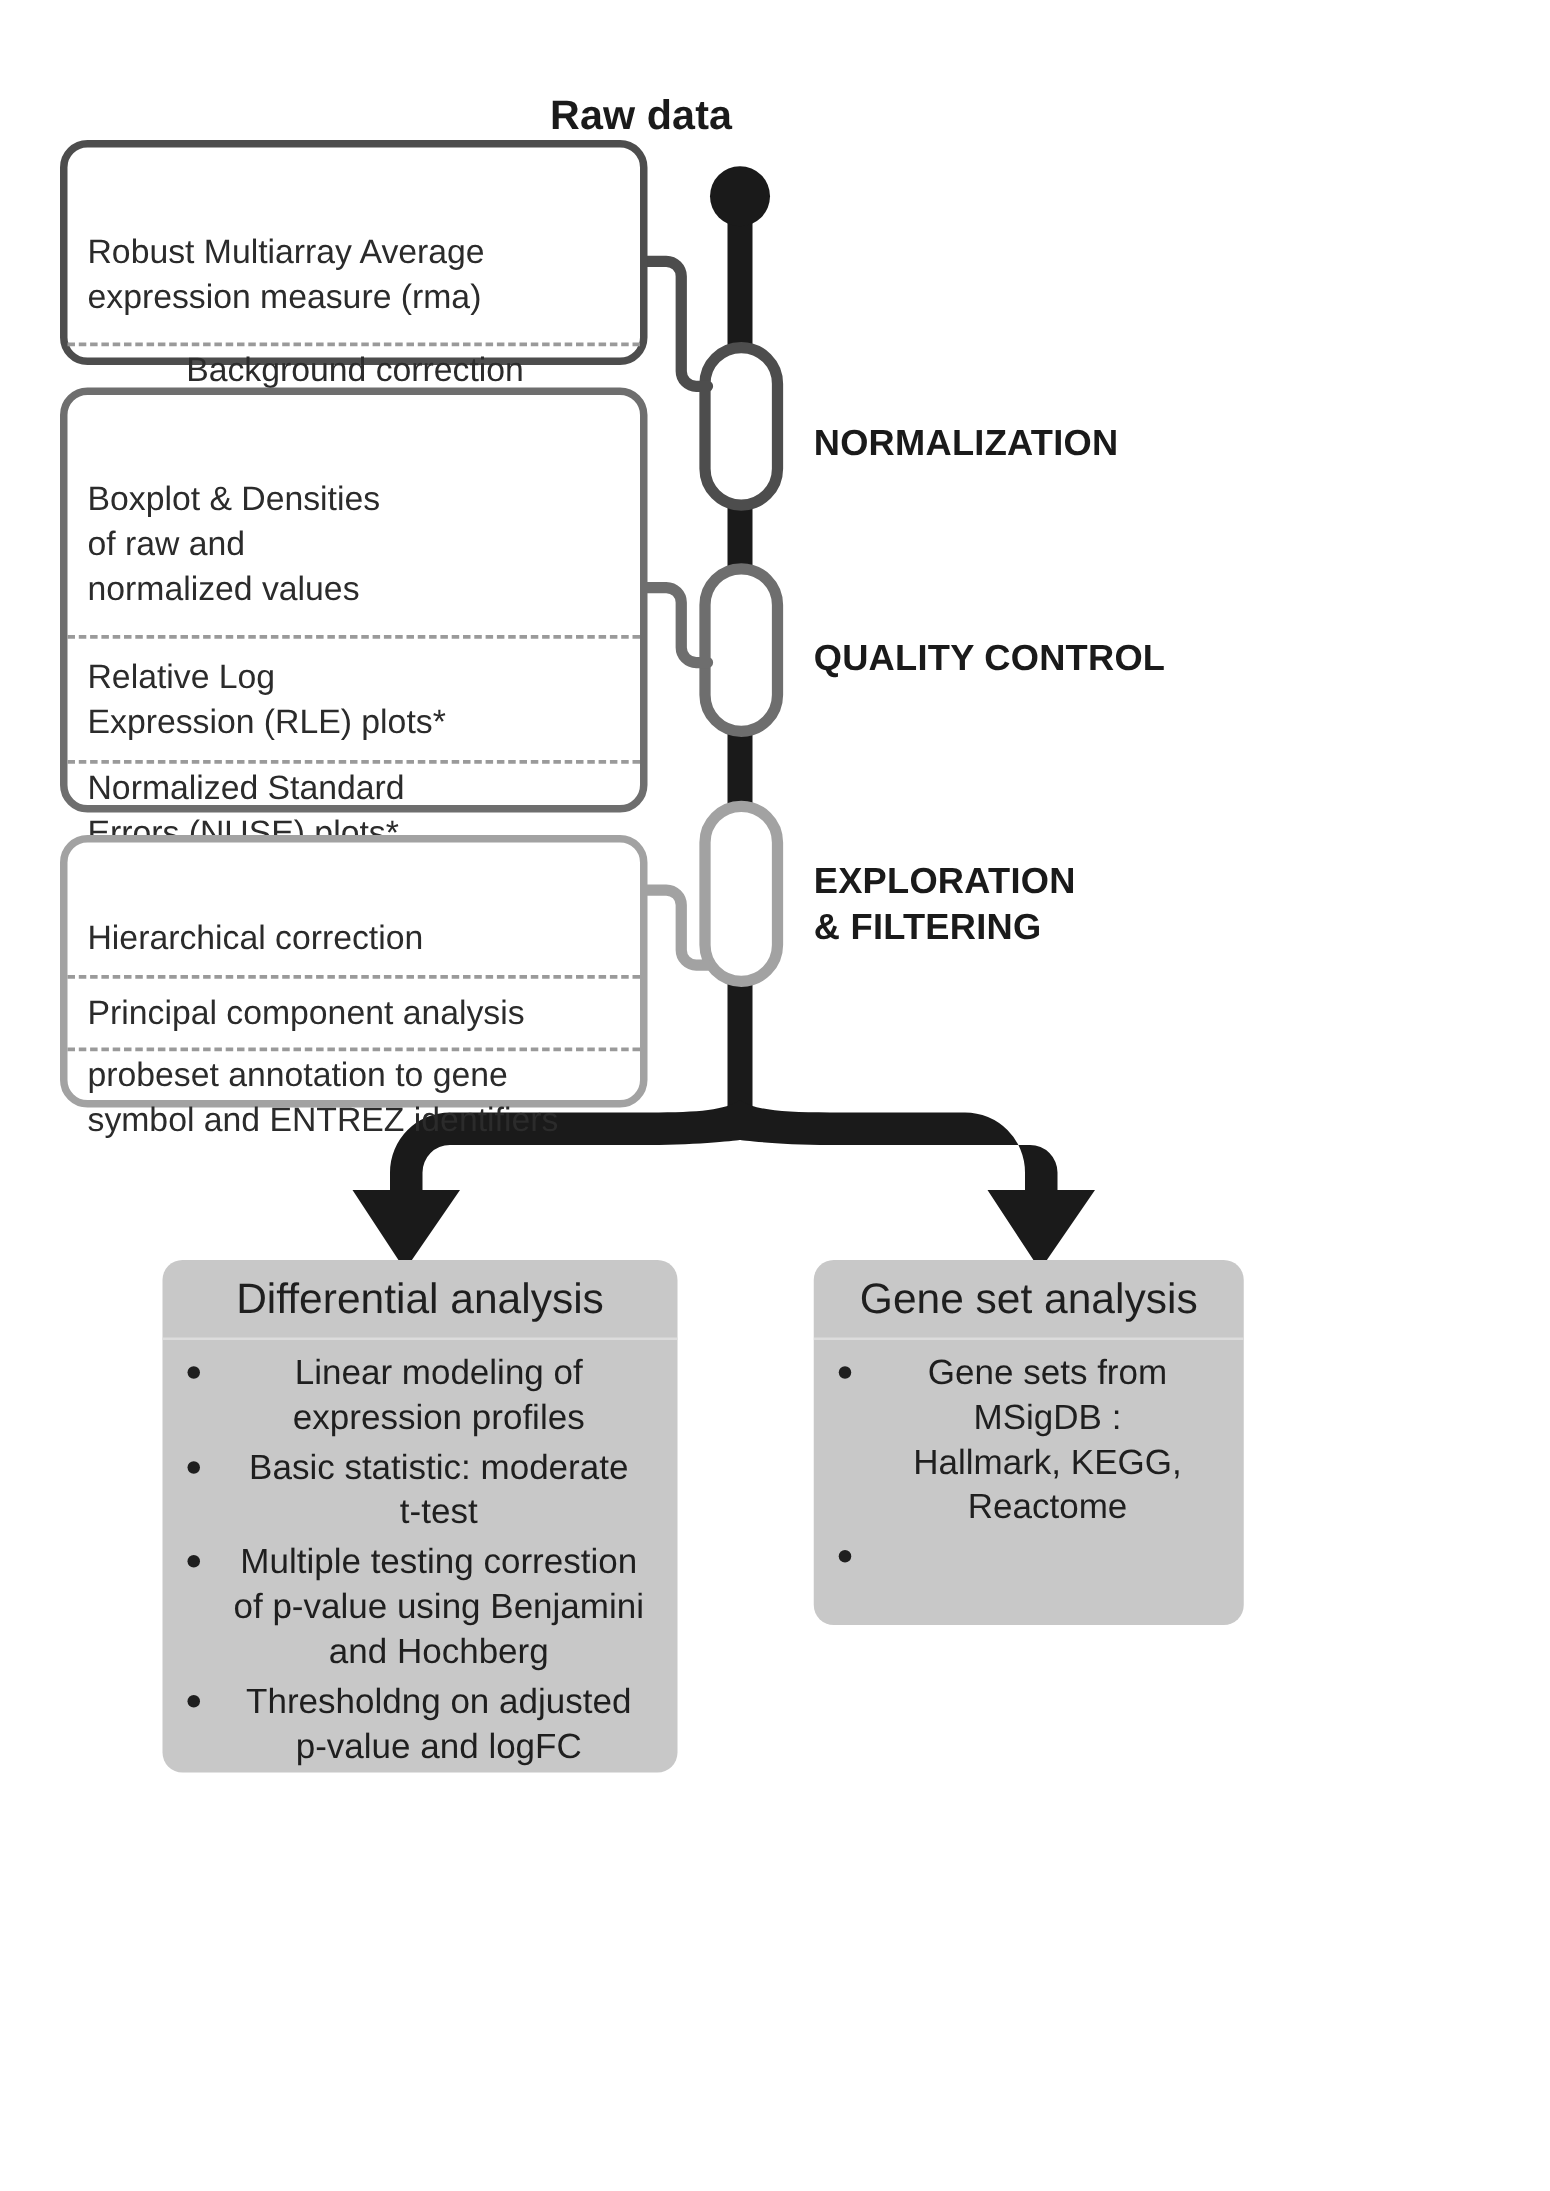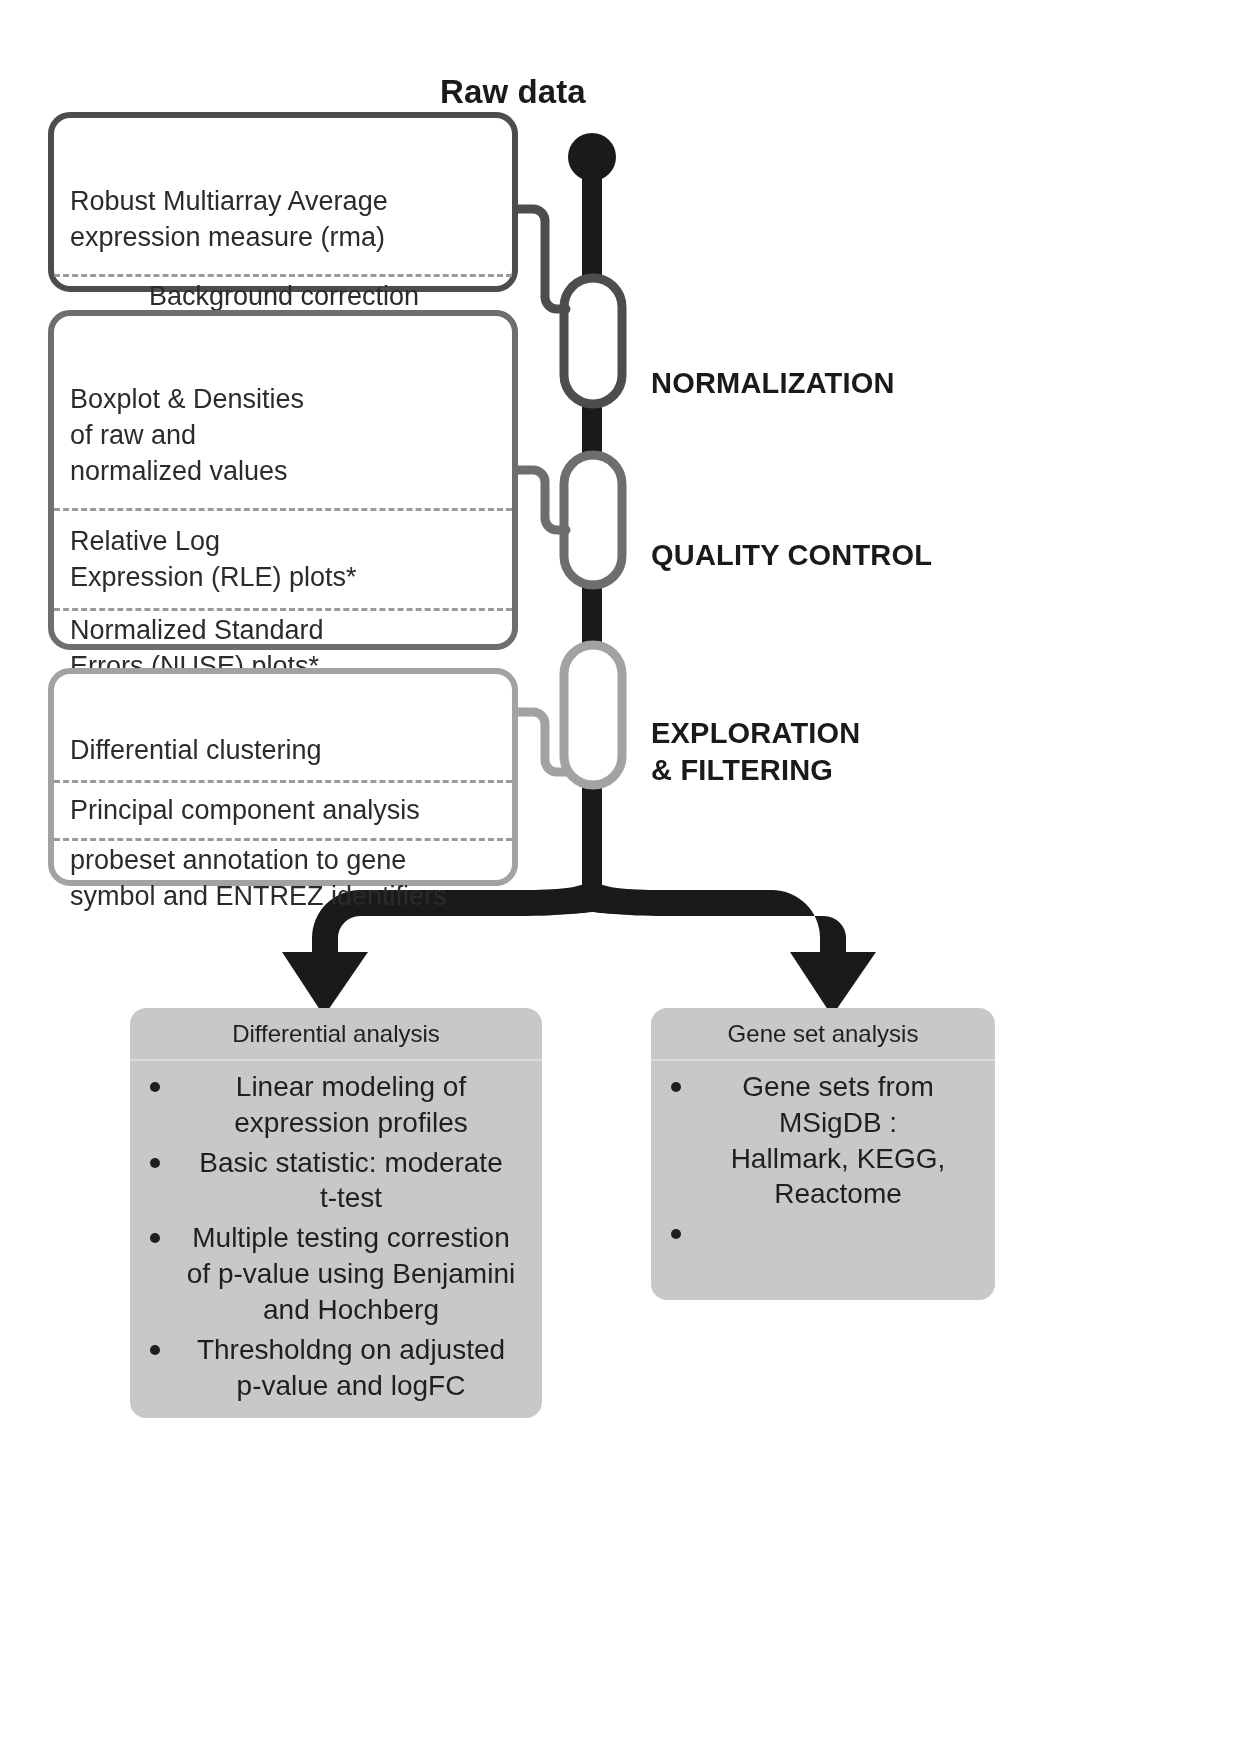--- a/index.html
+++ b/index.html
@@ -81,37 +81,36 @@
   }
 
   
   .stage-label {
     position: absolute;
     font-size: 29px;
     font-weight: bold;
     color: #1a1a1a;
     line-height: 1.26;
     letter-spacing: 0.2px;
-    margin-top: 28px;
   }
   #label-norm { left: 651px; top: 337px; }
   #label-qc   { left: 651px; top: 509px; }
   #label-exp  { left: 651px; top: 687px; }
 
   
   .panel {
     position: absolute;
     box-sizing: border-box;
     background: #c8c8c8;
     border-radius: 16px;
     overflow: hidden;
   }
   .panel-title {
     text-align: center;
-    font-size: 24px;
+    font-size: 34px;
     color: #1f1f1f;
     padding: 12px 10px 11px 10px;
     border-bottom: 2px solid #dcdcdc;
   }
   .panel ul {
     list-style: none;
     margin: 0;
     padding: 8px 14px 18px 16px;
     text-align: center;
   }
@@ -208,21 +207,21 @@
     <div class="card-rows">
       <div class="row" style="flex:0 0 144px;">Boxplot &amp; Densities<br>of raw and<br>normalized values</div>
       <div class="row" style="flex:0 0 100px;">Relative Log<br>Expression (RLE) plots*</div>
       <div class="row" style="flex:1 1 auto;">Normalized Standard<br>Errors (NUSE) plots*</div>
     </div>
   </div>
 
   <div class="card" id="card-exp">
     <div class="inner-outline"></div>
     <div class="card-rows">
-      <div class="row" style="flex:0 0 58px;">Differential clustering</div>
+      <div class="row" style="flex:0 0 58px;">Hierarchical correction</div>
       <div class="row" style="flex:0 0 58px;">Principal component analysis</div>
       <div class="row" style="flex:1 1 auto;">probeset annotation to gene<br>symbol and ENTREZ identifiers</div>
     </div>
   </div>
 
   <div class="stage-label" id="label-norm">NORMALIZATION</div>
   <div class="stage-label" id="label-qc">QUALITY CONTROL</div>
   <div class="stage-label" id="label-exp">EXPLORATION<br>&amp; FILTERING</div>
 
   <div class="panel" id="panel-diff">

